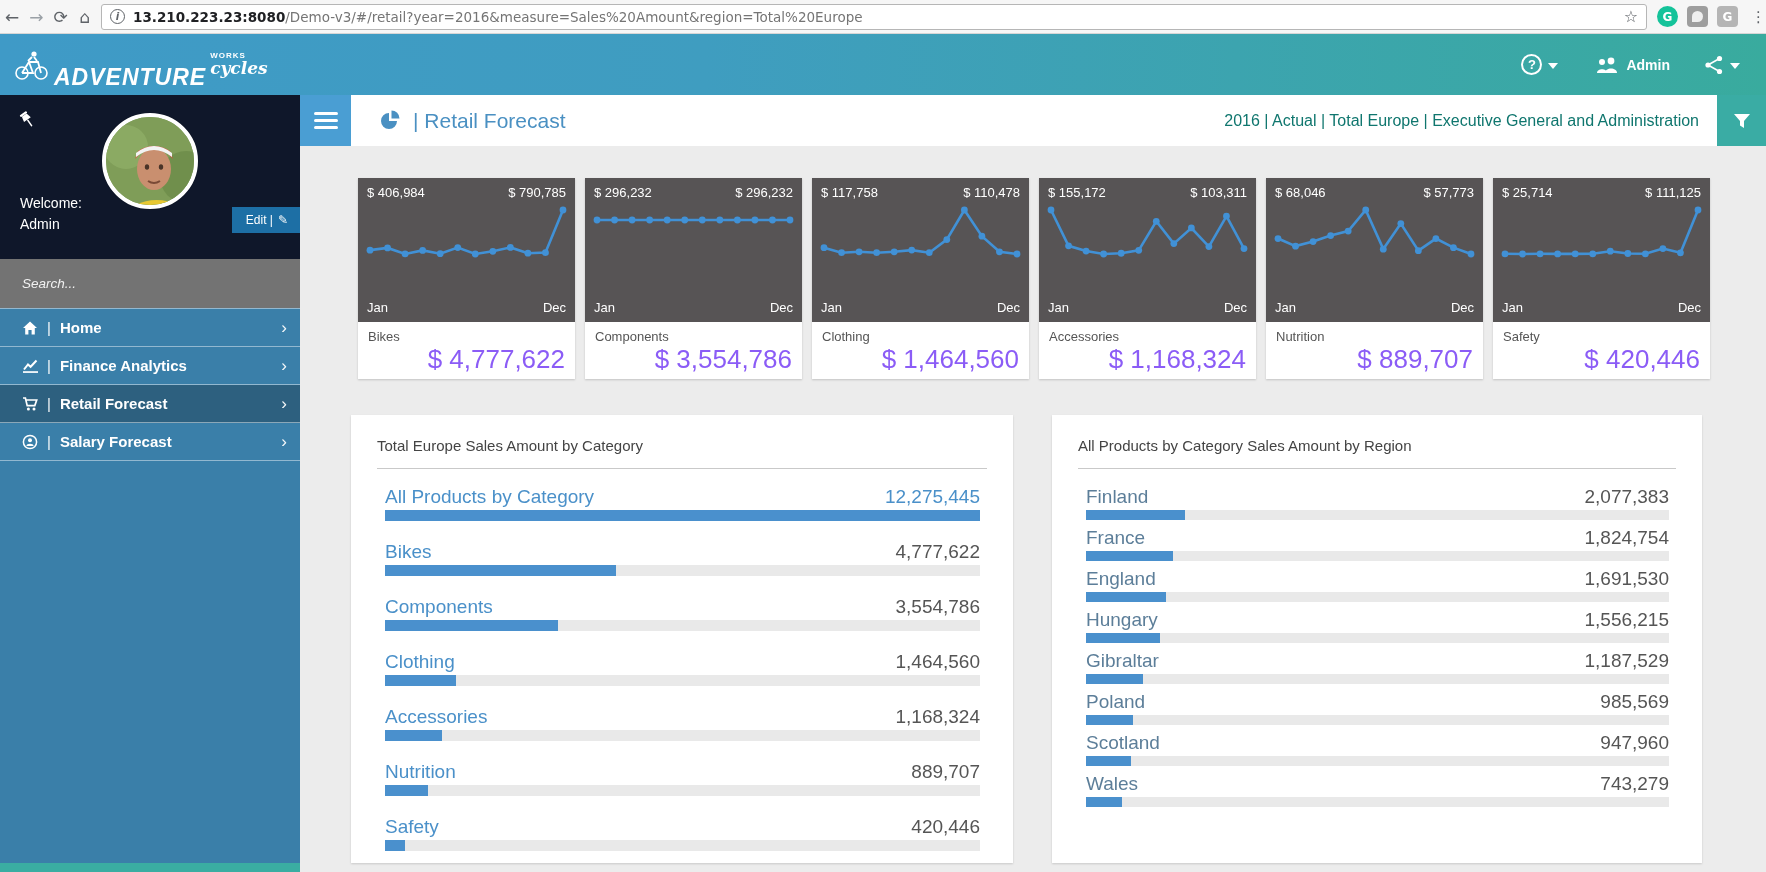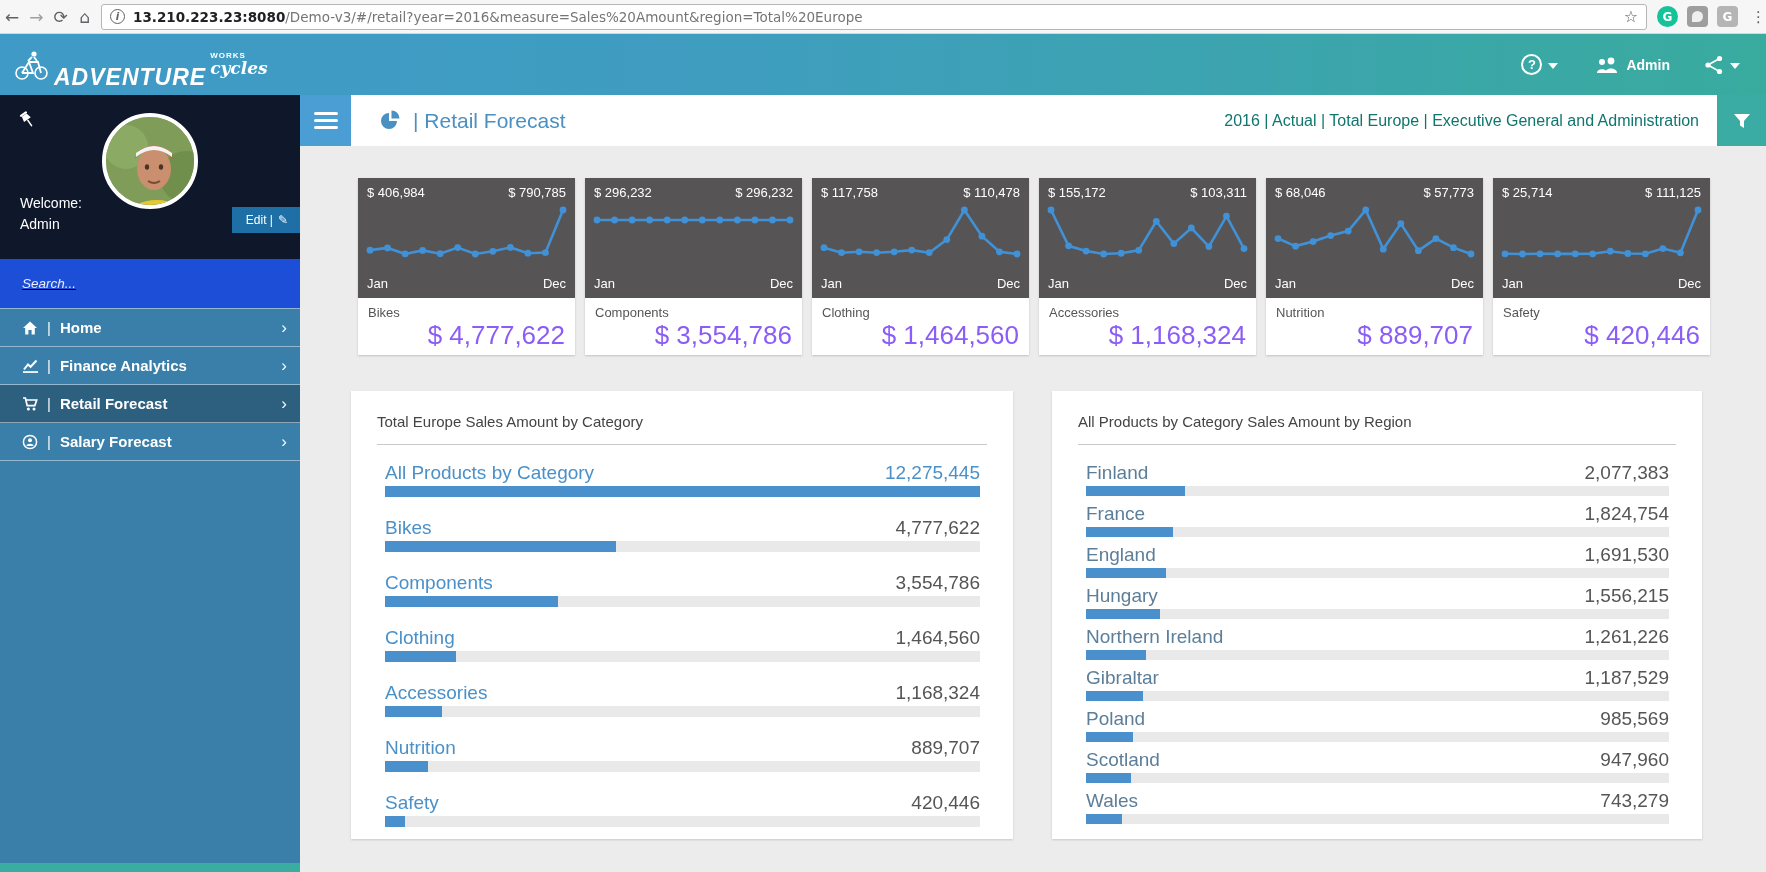--- a/index.html
+++ b/index.html
@@ -49,21 +49,21 @@
   
   .layout { display:flex; height:777px; }
   .sidebar { width:300px; flex:0 0 300px; background:#3a7fa9; position:relative; }
   .profile { height:164px; background:#0f172a; position:relative;padding-left:32px; }
   .pin { position:absolute; left:18px; top:16px; cursor:pointer; }
   .avatar { position:absolute; left:102px; top:18px; width:96px; height:96px; border-radius:50%;
     border:4px solid #fff; overflow:hidden; background:#7a9a5a; box-shadow:0 0 0 1px rgba(0,0,0,.08); }
   .welcome { position:absolute; left:20px; top:98px; color:#fff; font-size:14px; line-height:21px; }
   .edit-btn { position:absolute; right:0; top:112px; background:#1d6fa5; color:#fff; font-size:12px;
     padding:6px 12px 6px 14px; cursor:pointer; display:flex; gap:5px; align-items:center; }
-  .search-sec { height:49px; background:#1d4ed8; display:flex; align-items:center;text-decoration:underline; }
+  .search-sec { height:49px; background:#737373; display:flex; align-items:center; }
   .search-input { background:transparent; border:none; outline:none; color:#fff; font-size:13.5px;
     font-style:italic; padding-left:22px; width:90%; font-family:"Liberation Sans",sans-serif; }
   .search-input::placeholder { color:rgba(255,255,255,.9); font-style:italic; }
   .nav { border-top:1px solid rgba(255,255,255,.45); }
   .nav-item { height:38px; display:flex; align-items:center; color:#fff; font-size:15px; font-weight:bold;
     padding-left:20px; border-bottom:1px solid rgba(255,255,255,.45); cursor:pointer; position:relative; }
   .nav-item.active { background:#2d607f; }
   .nav-ic { width:20px; display:flex; justify-content:center; }
   .nav-divider { margin:0 9px 0 7px; font-weight:normal; opacity:.95; }
   .nav-chevron { position:absolute; right:13px; font-size:17px; font-weight:normal; opacity:.95; }
@@ -76,21 +76,21 @@
     justify-content:center; align-items:center; gap:4px; cursor:pointer; }
   .burger i { width:24px; height:3.2px; background:#fff; border-radius:2px; }
   .title-bar { width:1366px; background:#fff; display:flex; align-items:center; padding:0 18px 0 28px; }
   .page-title { color:#4a90c2; font-size:21px; margin-left:12px; }
   .breadcrumb { margin-left:auto; color:#0f766e; font-size:16px; }
   .filter-btn { flex:1; background:#3aaca4; display:flex; align-items:center; justify-content:center; cursor:pointer; }
 
   
   .cards-row { display:flex; gap:10px; padding-left:58px; margin-top:32px; }
   .kpi-card { width:217px; background:#fff; box-shadow:0 1px 2px rgba(0,0,0,.18); }
-  .spark-area { position:relative; height:120px; background:#575455; }
+  .spark-area { position:relative; height:144px; background:#575455; }
   .spark-area svg { position:absolute; left:0; top:0; }
   .spark-val { position:absolute; top:7px; color:#fff; font-size:13px; }
   .spark-start { left:9px; } .spark-end { right:9px; }
   .spark-month { position:absolute; bottom:7px; color:#fff; font-size:13px; }
   .spark-jan { left:9px; } .spark-dec { right:9px; }
   .kpi-footer { height:57px; padding:7px 10px 6px 10px; display:flex; flex-direction:column; }
   .kpi-label { font-size:13px; color:#555; }
   .kpi-total { margin-top:auto; text-align:right; font-size:26px; color:#8b5cf6; }
 
   
@@ -556,29 +556,20 @@
     <div class="bar-row-top">
       <span class="bar-label">Hungary</span>
       <span class="bar-value">1,556,215</span>
     </div>
     <div class="bar-track">
                 <div class="bar-fill" style="width: 12.7%;"></div>
               </div>
   </div>
             <div class="bar-row">
     <div class="bar-row-top">
-      <span class="bar-label">Northern Ireland</span>
-      <span class="bar-value">1,261,226</span>
-    </div>
-    <div class="bar-track">
-                <div class="bar-fill" style="width: 10.3%;"></div>
-              </div>
-  </div>
-            <div class="bar-row">
-    <div class="bar-row-top">
       <span class="bar-label">Gibraltar</span>
       <span class="bar-value">1,187,529</span>
     </div>
     <div class="bar-track">
                 <div class="bar-fill" style="width: 9.7%;"></div>
               </div>
   </div>
             <div class="bar-row">
     <div class="bar-row-top">
       <span class="bar-label">Poland</span>

